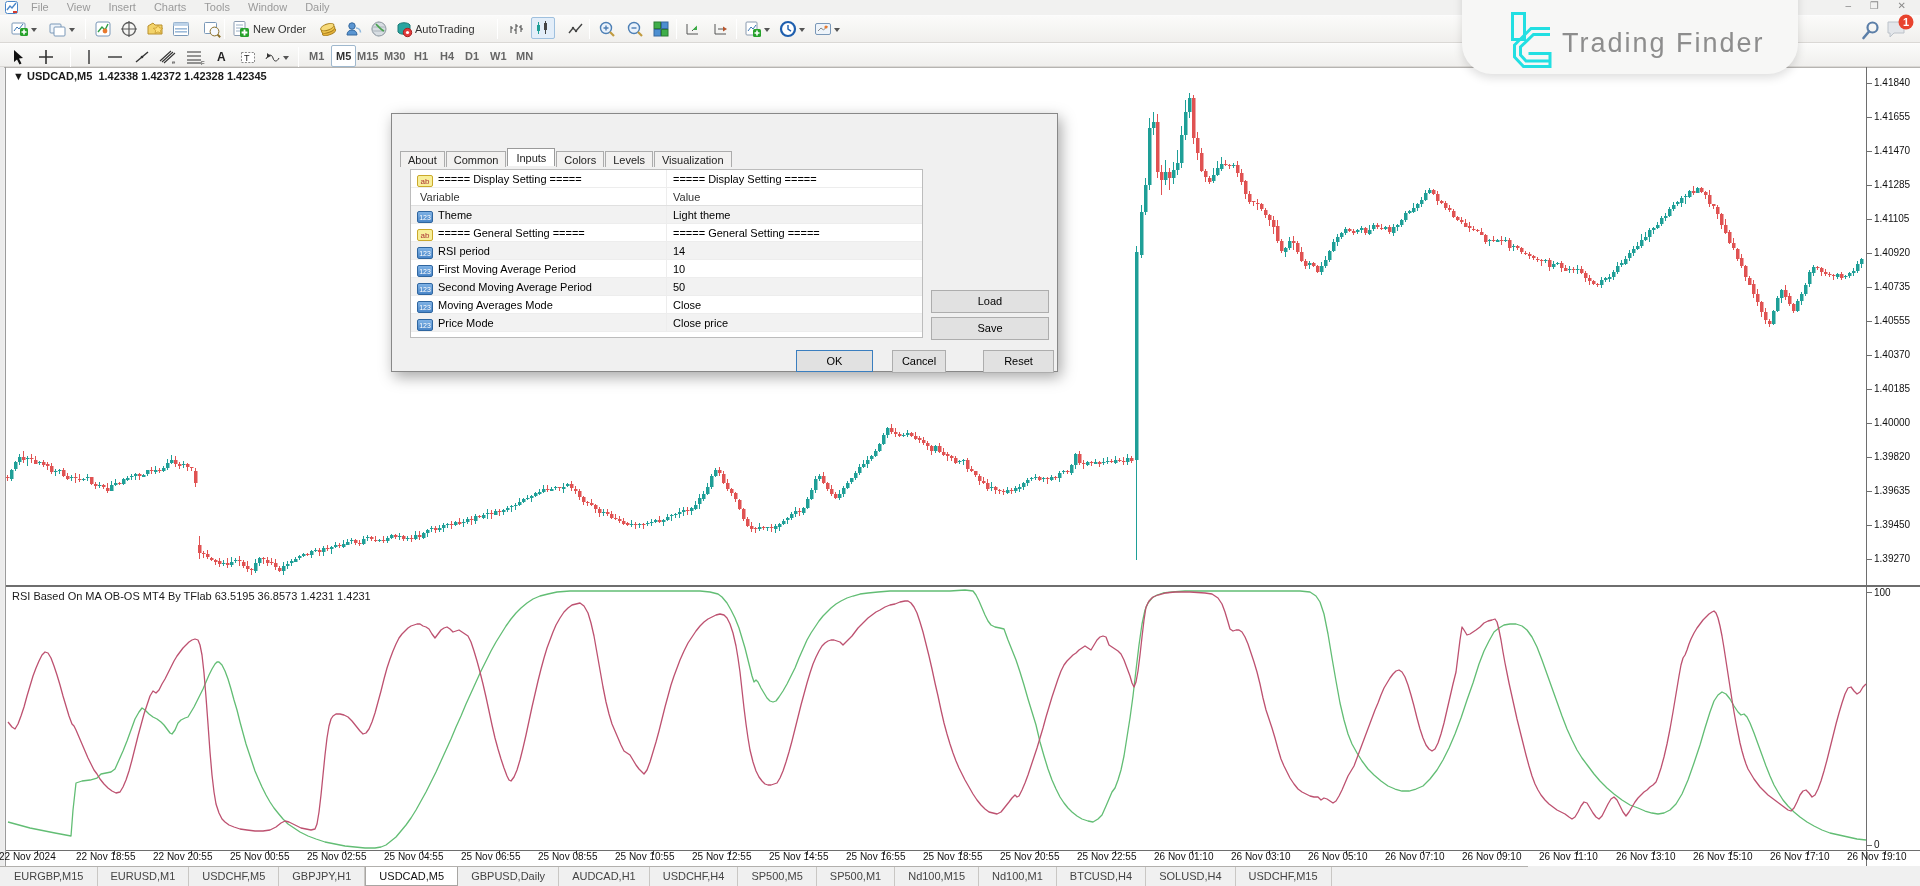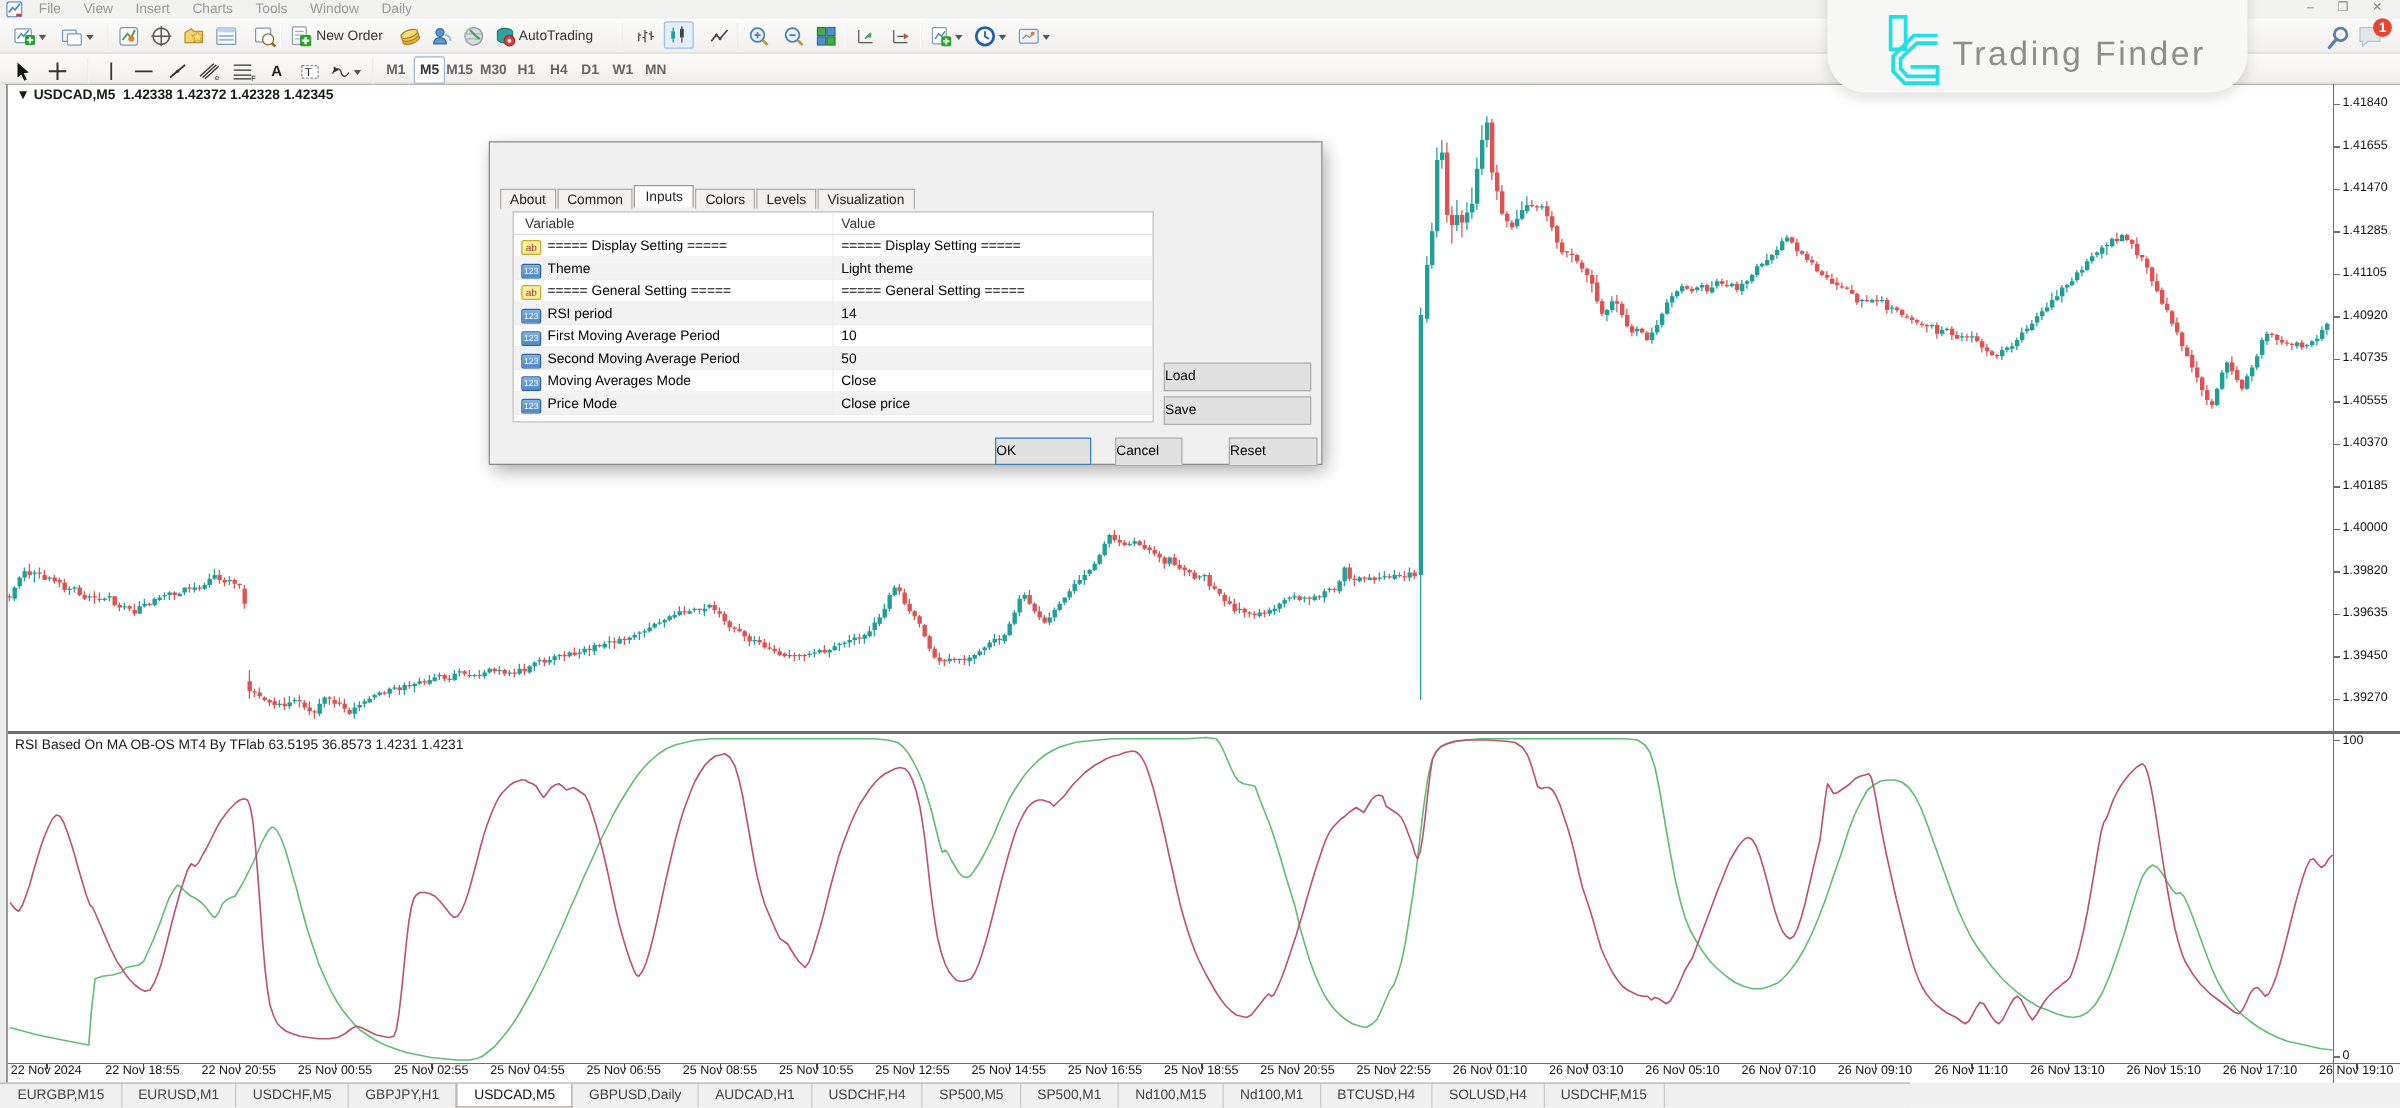--- a/index.html
+++ b/index.html
@@ -12,40 +12,40 @@
 .ti.press{background:#e3eef9;border:1px solid #9fc0de;border-radius:2px;padding-top:1px;top:1px}
 .tt{position:absolute;top:0;font-size:11px;color:#333;line-height:27px}
 .caret{position:absolute;top:12px;width:0;height:0;border-left:3.5px solid transparent;border-right:3.5px solid transparent;border-top:4px solid #555}
 .tsep{position:absolute;top:3px;width:1px;height:20px;background:#c8c6c3;border-right:1px solid #fff}
 .tf{position:absolute;top:1px;font-size:11px;font-weight:bold;color:#666;line-height:22px}
 .tfa{background:#fff;border:1px solid #9fb8ce;border-radius:2px;color:#333;line-height:20px;padding:0 4px;margin-top:0px}
 #symlab{position:absolute;left:13px;top:70px;font-size:11px;font-weight:bold;color:#1a1a1a;z-index:2}
 #rsilab{position:absolute;left:12px;top:590px;font-size:11px;color:#1a1a1a;z-index:2}
 .plab{position:absolute;left:1874px;font-size:10px;color:#111;z-index:2}
 .rlab{position:absolute;left:1874px;font-size:10px;color:#111;z-index:2}
-.tlab{position:absolute;top:851px;width:76px;text-align:center;font-size:10px;color:#111;z-index:2}
+.tlab{position:absolute;top:851px;width:76px;font-size:10px;color:#111;z-index:2}
 #tabsbar{position:absolute;left:0;top:866px;width:1528px;height:20px;background:#f0f0f0;border-top:1px solid #b2b0ad;z-index:4;white-space:nowrap;padding-left:1px}
 .btab{display:inline-block;font-size:11px;color:#444;padding:0 13px;line-height:19px;border-right:1px solid #c9c7c4;vertical-align:top}
 .btab.act{background:#fff;border:1px solid #a8a6a3;border-top:0;color:#111;line-height:18px}
 #dlg{position:absolute;left:391px;top:113px;width:667px;height:259px;background:#f0f0f0;border:1px solid #888;box-shadow:3px 5px 14px rgba(0,0,0,.35);z-index:10;font-size:11px}
 #dlg-title{height:30px;background:#fff;line-height:30px;padding-left:12px;font-size:12px;color:#111}
 #dlg-help{position:absolute;right:63px;top:0;color:#444;font-size:13px}
 #dlg-x{position:absolute;right:16px;top:0;color:#444;font-size:13px}
 #dlg-tabs{position:absolute;left:8px;top:36px;height:18px}
 .dtab{display:inline-block;padding:2px 7px 1px;border:1px solid #acacac;border-bottom:0;background:#f2f1f0;margin-right:1px;color:#222;position:relative}
 .dtab.dact{background:#fff;padding:3px 8px 2px;top:-2px;border-color:#9a9a9a}
 #dtable{position:absolute;left:18px;top:55px;width:513px;height:169px;background:#fff;border:1px solid #bcbcbc;overflow:hidden}
 .drow{display:flex;height:18px;line-height:18px;border-bottom:1px solid #ededed;color:#000}
 .drow.dhead{color:#333;border-bottom:1px solid #e0e0e0}
 .drow.shade{background:#f2f2f2}
 .dc1{width:256px;border-right:1px solid #ededed;padding-left:3px;white-space:nowrap;overflow:hidden}
 .dc2{flex:1;padding-left:6px;white-space:nowrap;overflow:hidden}
 .ic-ab{display:inline-block;width:16px;height:12px;background:#f8ef9a;border:1px solid #caa92c;color:#a33;font-size:8px;line-height:11px;text-align:center;margin:0 5px 0 3px;vertical-align:-1px;border-radius:2px}
 .ic-123{display:inline-block;width:16px;height:12px;background:linear-gradient(#7fb2e5,#4a86c8);border:1px solid #2f66a0;color:#fff;font-size:7px;line-height:11px;text-align:center;margin:0 5px 0 3px;vertical-align:-1px;border-radius:2px}
-.dbtn{position:absolute;height:23px;background:#e1e1e1;border:1px solid #adadad;text-align:left;line-height:21px;color:#000}
+.dbtn{position:absolute;height:23px;background:#e1e1e1;border:1px solid #adadad;text-align:center;line-height:21px;color:#000}
 .dbtn.ok{border:1px solid #3a7ebf;height:22px}
 #wm{position:absolute;left:1462px;top:-14px;width:336px;height:88px;background:#f7f7f6;border-radius:0 0 30px 30px;box-shadow:0 4px 10px rgba(0,0,0,.13);z-index:6}
 #wmlogo{position:absolute;left:1468px;top:0px;z-index:7}
 #wmtext{position:absolute;left:1562px;top:28px;font-size:27px;color:#8d8d8d;letter-spacing:2px;z-index:7}
 #srch{position:absolute;left:1860px;top:20px;z-index:7}
 #chat{position:absolute;left:1884px;top:10px;z-index:7}
 #bigsvg{position:absolute;left:0;top:0;z-index:1}
 </style></head>
 <body>
 <svg id="bigsvg" width="1920" height="886" viewBox="0 0 1920 886" shape-rendering="crispEdges">
@@ -300,27 +300,27 @@
 <div class="tlab" style="left:1616px">26 Nov 13:10</div>
 <div class="tlab" style="left:1693px">26 Nov 15:10</div>
 <div class="tlab" style="left:1770px">26 Nov 17:10</div>
 <div class="tlab" style="left:1847px">26 Nov 19:10</div>
 <div id="tabsbar"><div class="btab">EURGBP,M15</div><div class="btab">EURUSD,M1</div><div class="btab">USDCHF,M5</div><div class="btab">GBPJPY,H1</div><div class="btab act">USDCAD,M5</div><div class="btab">GBPUSD,Daily</div><div class="btab">AUDCAD,H1</div><div class="btab">USDCHF,H4</div><div class="btab">SP500,M5</div><div class="btab">SP500,M1</div><div class="btab">Nd100,M15</div><div class="btab">Nd100,M1</div><div class="btab">BTCUSD,H4</div><div class="btab">SOLUSD,H4</div><div class="btab">USDCHF,M15</div></div>
 <div id="dlg">
  <div id="dlg-tabs">
    <span class="dtab">About</span><span class="dtab">Common</span><span class="dtab dact">Inputs</span><span class="dtab">Colors</span><span class="dtab">Levels</span><span class="dtab">Visualization</span>
  </div>
  <div id="dtable">
+   <div class="drow">
+        <div class="dc1"><span class="ic-ab">ab</span><span>===== Display Setting =====</span></div>
+        <div class="dc2">===== Display Setting =====</div>
+      </div>
    <div class="drow dhead">
         <div class="dc1" style="padding-left:9px">Variable</div>
         <div class="dc2">Value</div>
-      </div>
-   <div class="drow">
-        <div class="dc1"><span class="ic-ab">ab</span><span>===== Display Setting =====</span></div>
-        <div class="dc2">===== Display Setting =====</div>
       </div>
       <div class="drow shade">
         <div class="dc1"><span class="ic-123">123</span><span>Theme</span></div>
         <div class="dc2">Light theme</div>
       </div>
       <div class="drow">
         <div class="dc1"><span class="ic-ab">ab</span><span>===== General Setting =====</span></div>
         <div class="dc2">===== General Setting =====</div>
       </div>
       <div class="drow shade">

